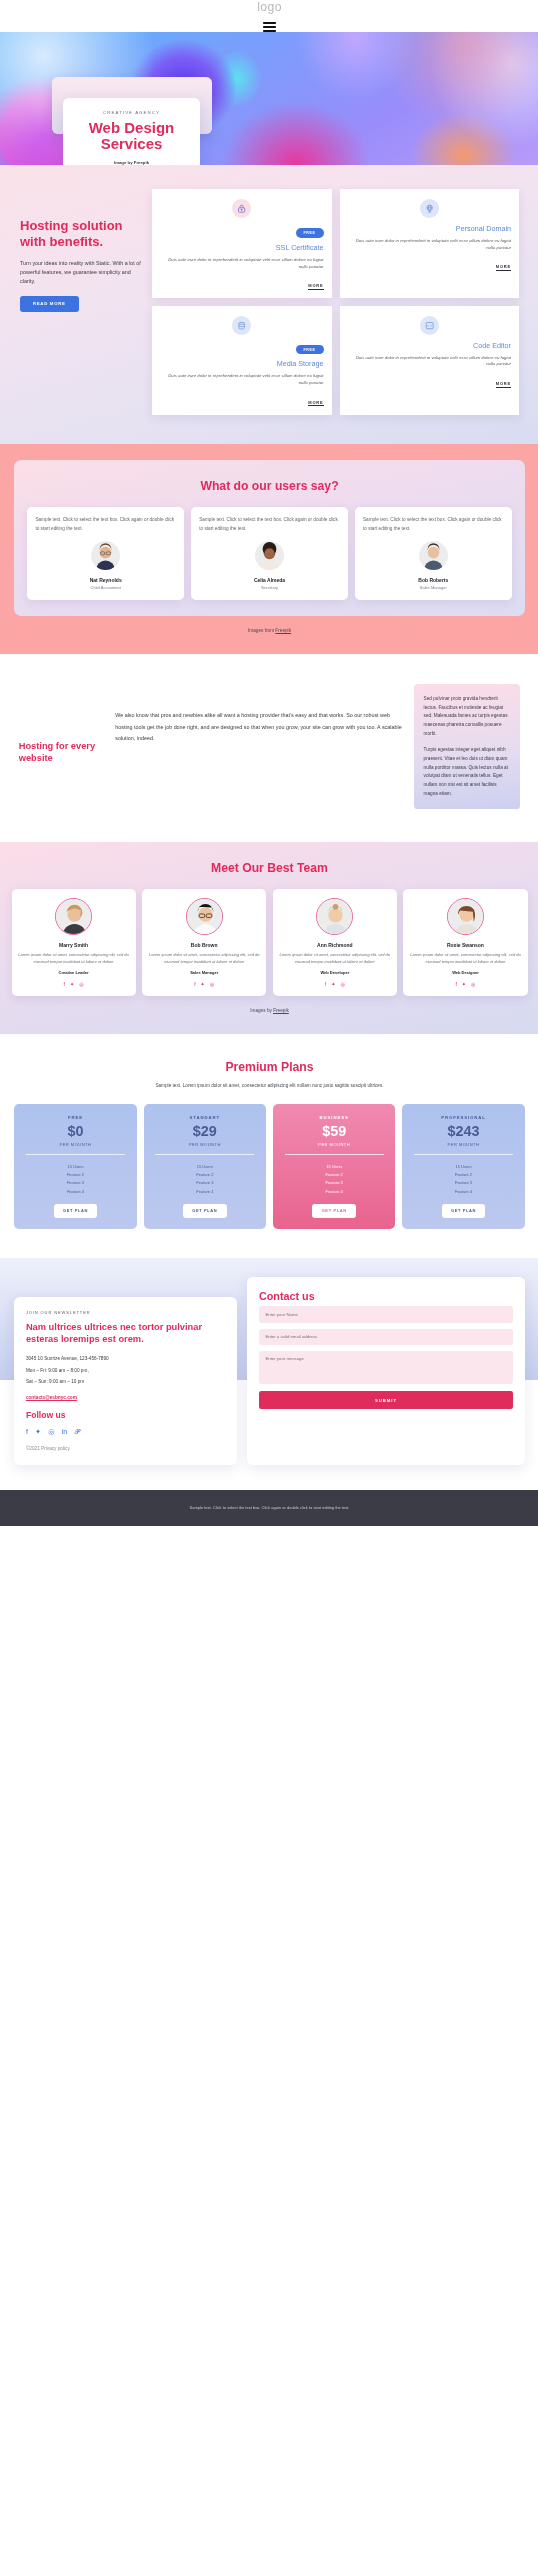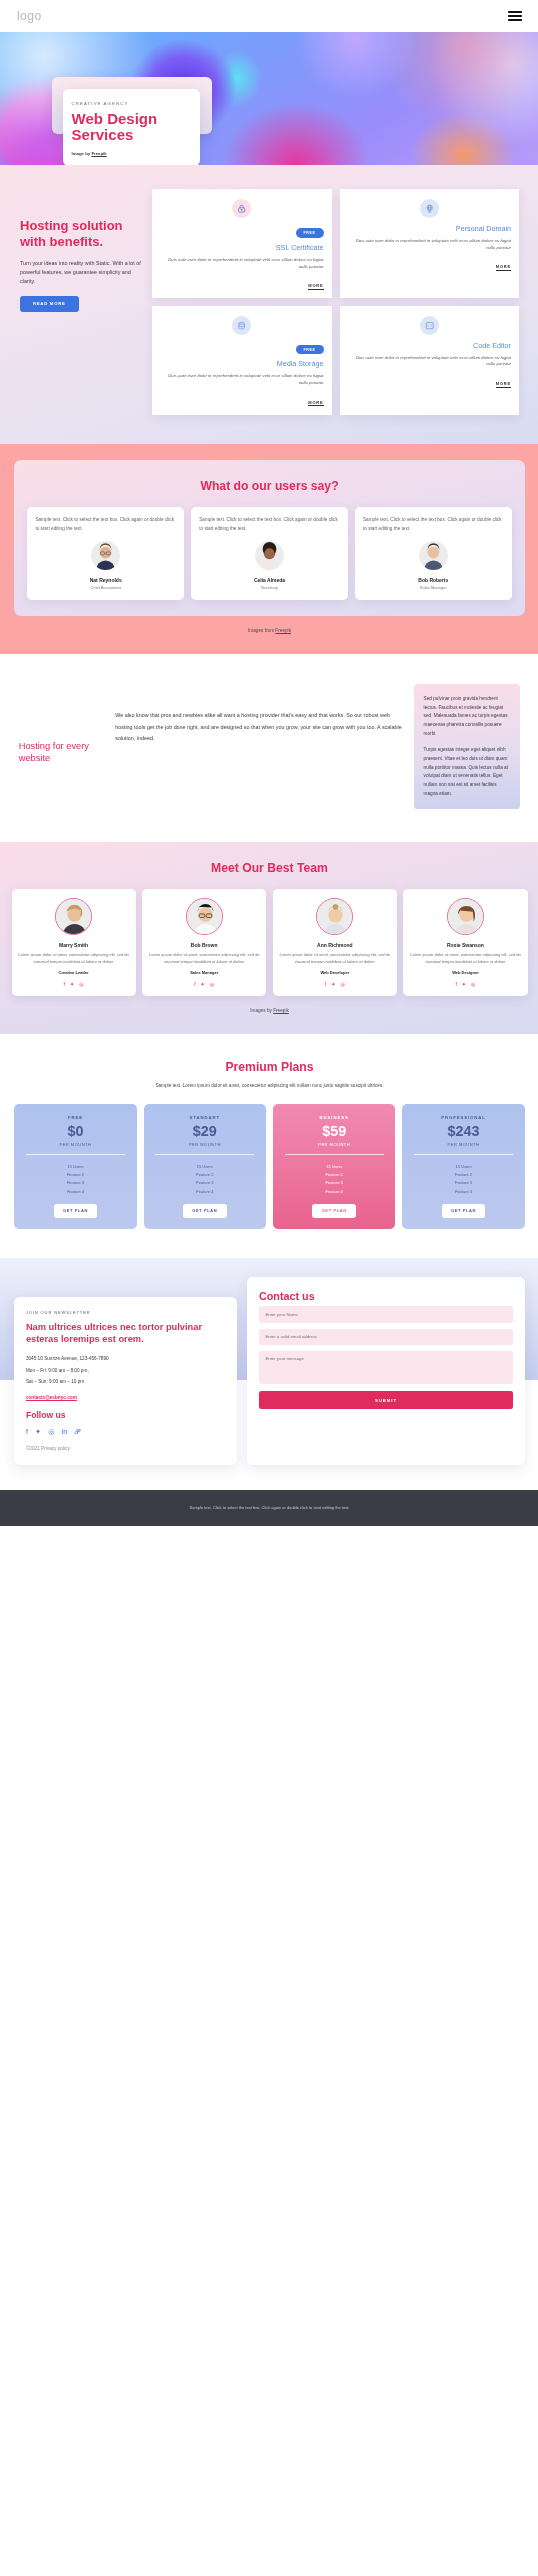--- a/index.html
+++ b/index.html
@@ -8,21 +8,21 @@
     font-family: "Liberation Sans", sans-serif;
     background: #ffffff;
     color: #333;
     -webkit-font-smoothing: antialiased;
   }
   .page { width: 539px; position: relative; overflow: hidden; }
 
   
   .topbar {
     height: 32px; background: #ffffff; display: flex; align-items: center;
-    justify-content: space-between; padding: 0 17px; position: relative; z-index: 30;
+    justify-content: space-between; padding: 0 17px; position: relative; z-index: 30; flex-direction: column;
   }
   .logo { font-size: 12.2px; color: #b9b9bd; font-weight: 400; letter-spacing: 0.4px; }
   .burger { display: flex; flex-direction: column; gap: 2.2px; cursor: pointer; }
   .burger span { display: block; width: 13.7px; height: 1.8px; background: #111; border-radius: 0.7px; }
 
   
   .hero {
     position: relative; height: 133px; overflow: hidden;
     background:
       radial-gradient(circle at 8% 18%, rgba(255,255,255,.75) 0%, rgba(255,255,255,0) 22%),
@@ -36,23 +36,23 @@
       radial-gradient(ellipse 108px 93px at 55% 100%, #e8379c 0%, rgba(232,55,156,0) 68%),
       radial-gradient(ellipse 79px 65px at 86% 92%, #f39a6e 0%, rgba(243,154,110,0) 66%),
       linear-gradient(150deg, #5ab4fb 0%, #7f9bfb 42%, #9a8dfb 70%, #b89bf8 100%);
   }
   .hero-card-back {
     position: absolute; left: 52px; top: 45px; width: 160px; height: 57px;
     background: linear-gradient(180deg, #fbe8ee 0%, #e0dcef 100%);
     border-radius: 5.7px; box-shadow: 0 4.3px 13px rgba(60,40,110,.16);
   }
   .hero-card {
-    position: absolute; left: 63px; top: 57px; width: 137px;
+    position: absolute; left: 63px; top: 66px; width: 137px;
     background: #fff; border-radius: 5.7px; padding: 11.5px 8.6px 10px;
-    box-shadow: 0 5.7px 16px rgba(60,40,110,.14); z-index: 5;
+    text-align: center; box-shadow: 0 5.7px 16px rgba(60,40,110,.14); z-index: 5;
   }
   .hero-eyebrow { font-size: 4.3px; letter-spacing: 1.1px; color: #6b6b73; margin-bottom: 5px; }
   .hero-title { font-size: 15px; line-height: 1.12; font-weight: 700; color: #e02b5d; margin-bottom: 6.5px; }
   .hero-credit { font-size: 4.3px; color: #3a3a42; font-weight: 600; }
   .hero-credit a { color: #3a3a42; text-decoration: underline; }
 
   
   .hosting {
     padding: 24.4px 20px 29px; position: relative;
     background: linear-gradient(165deg, #fbe2e9 0%, #f3e3f0 35%, #e6e2f2 70%, #d8dcf2 100%);
@@ -102,21 +102,21 @@
     width: 29px; height: 29px; border-radius: 50%; margin: 0 auto 6.5px; overflow: hidden;
     background: #ececed; position: relative;
   }
   .tname { text-align: center; font-size: 5px; font-weight: 700; color: #22222a; margin-bottom: 2.2px; }
   .trole { text-align: center; font-size: 4px; color: #7b7b85; }
   .credit-line { text-align: center; font-size: 4.7px; color: #4a4a54; margin-top: 11.5px; }
   .credit-line a { color: #4a4a54; text-decoration: underline; }
 
   
   .hfe { display: flex; gap: 11.5px; padding: 30px 18.7px 33px; background: #fff; align-items: flex-start; }
-  .hfe-title { width: 85px; font-size: 9.3px; line-height: 1.3; font-weight: 400; color: #e02b5d; padding-top: 56px; }
+  .hfe-title { width: 85px; font-size: 9.3px; line-height: 1.3; font-weight: 700; color: #e02b5d; padding-top: 56px; }
   .hfe-mid { flex: 1; font-size: 5.4px; line-height: 2.1; color: #3c3c46; padding-top: 26px; }
   .hfe-side {
     width: 106px; border-radius: 3.6px; padding: 10.8px 9.3px; font-size: 4.7px; line-height: 1.85; color: #3c3c46;
     background: linear-gradient(175deg, #fbdde8 0%, #e6dcef 55%, #ccd0ef 100%);
   }
   .hfe-side p + p { margin-top: 8px; }
 
   
   .team {
     padding: 18.7px 11.5px 21.6px;

